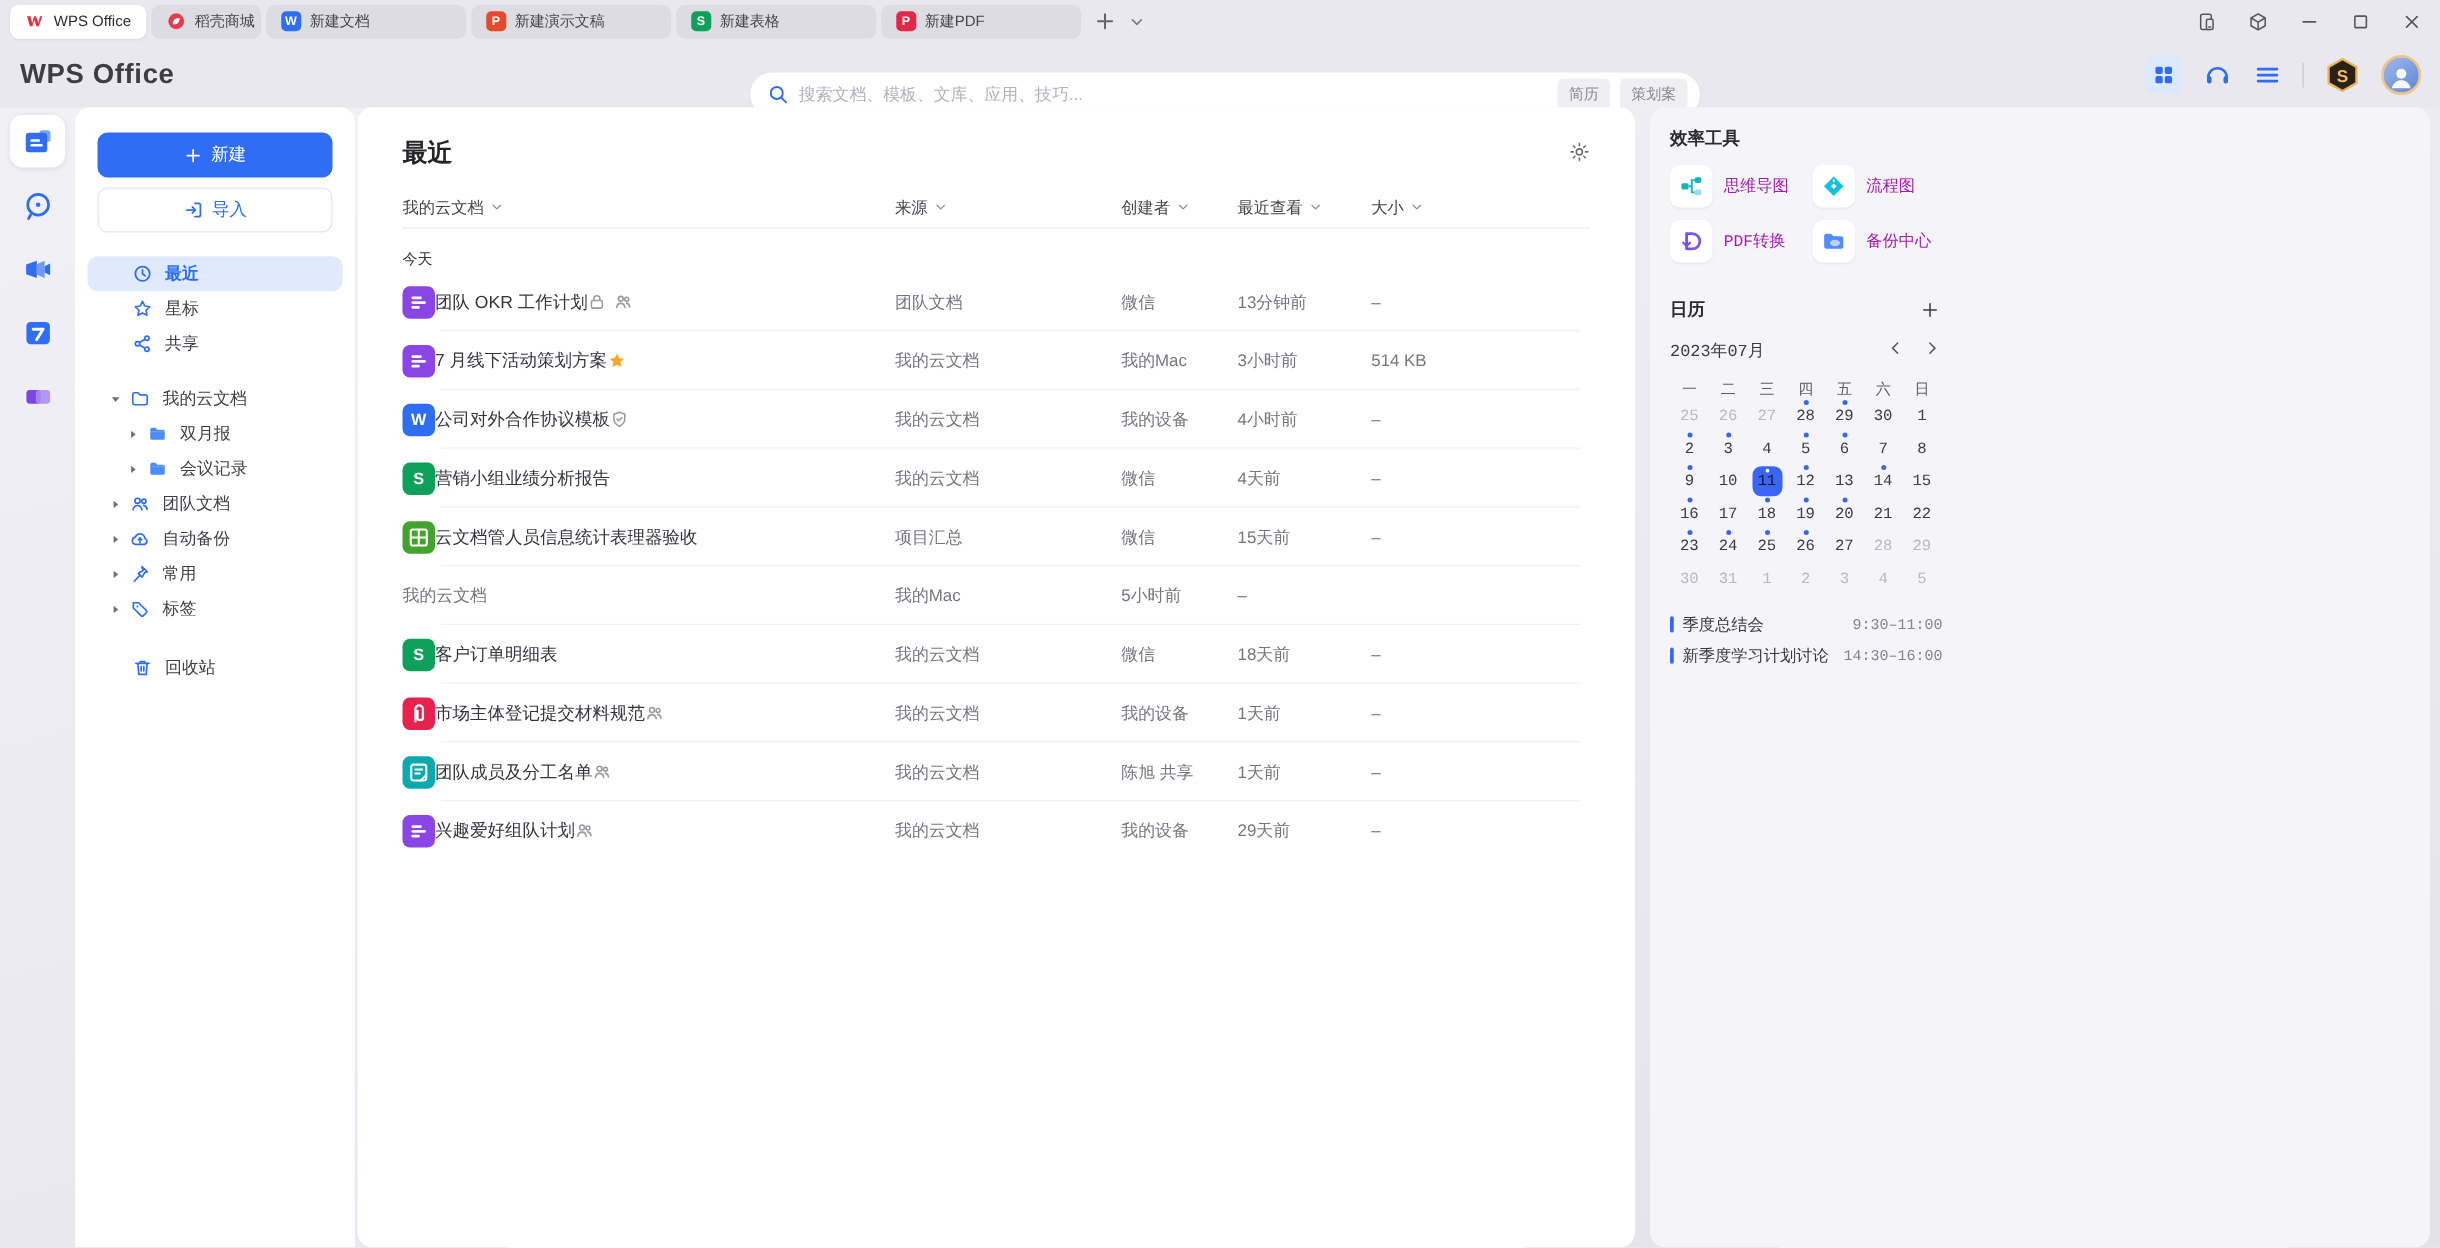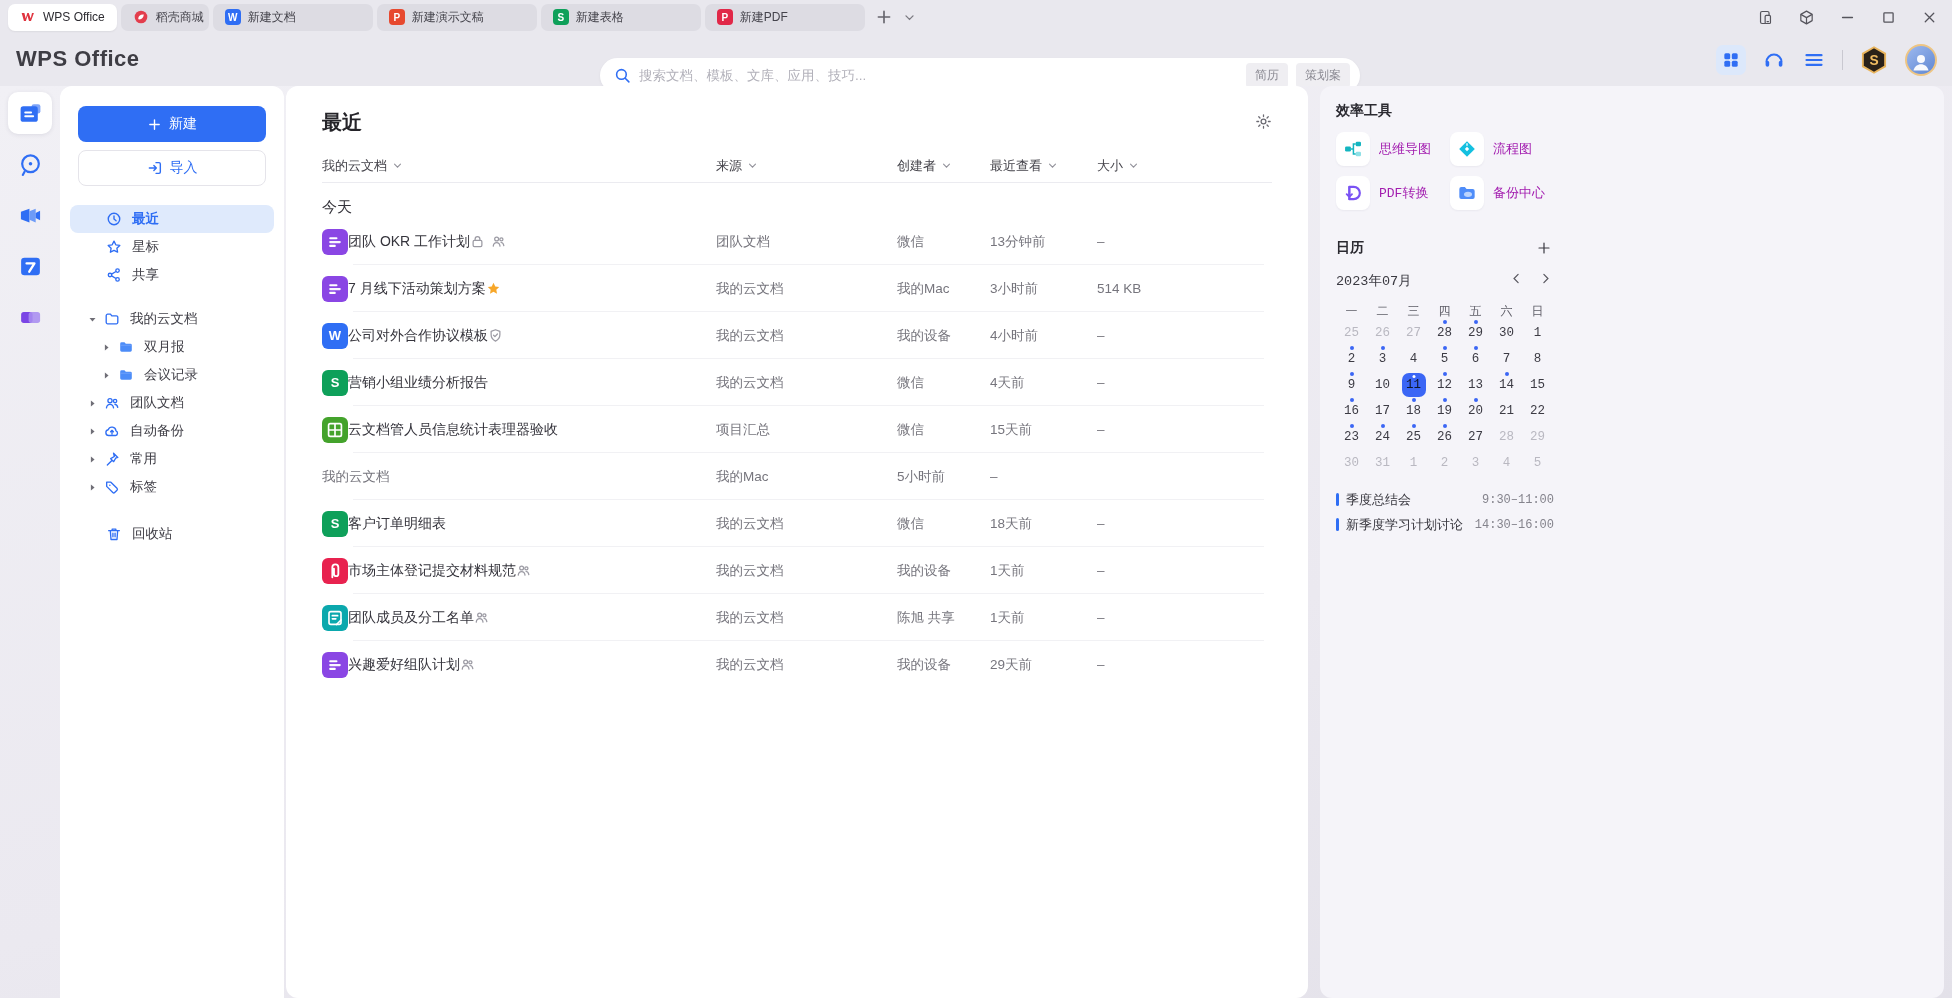--- a/index.html
+++ b/index.html
@@ -70,21 +70,21 @@
 
   
   .main-card { position:absolute; left:286px; top:0; width:1022px; bottom:0; background:#fff; border-radius:12px; padding:0 36px; }
   .main-head { padding-top:23px; display:flex; align-items:center; position:relative; }
   .main-title { font-size:20px; font-weight:bold; color:#252429; }
   .gear { position:absolute; right:0; top:27px; width:17px; height:17px; }
   .list-grid { display:grid; grid-template-columns:394px 181px 93px 107px 1fr; align-items:center; }
   .filters { margin-top:17px; height:30px; border-bottom:1px solid #ebebf0; padding-bottom:4px; }
   .filter { display:flex; align-items:center; gap:5px; font-size:13px; color:#45444b; }
   .f-chev { width:11px; height:11px; }
-  .group-label { margin-top:13px; font-size:15px; color:#34333a; height:22px; display:flex; align-items:center; }
+  .group-label { margin-top:13px; font-size:12px; color:#34333a; height:22px; display:flex; align-items:center; }
   .file-row { height:47px; position:relative; }
   .file-row::after { content:""; position:absolute; left:31px; right:8px; bottom:0; height:1px; background:#f1f1f4; }
   .file-row:last-child::after { display:none; }
   .file-main { display:flex; align-items:center; gap:0; min-width:0; }
   .file-icon { width:26px; height:26px; flex:0 0 26px; border-radius:6px; display:flex; align-items:center; justify-content:center;
                color:#fff; font-size:13px; font-weight:bold; padding:3px; }
   .file-icon.letter { padding:0; }
   .file-title { font-size:14px; color:#35343c; white-space:nowrap; overflow:hidden; }
   .file-badges { display:flex; align-items:center; gap:6px; }
   .badge { width:15px; height:15px; }

